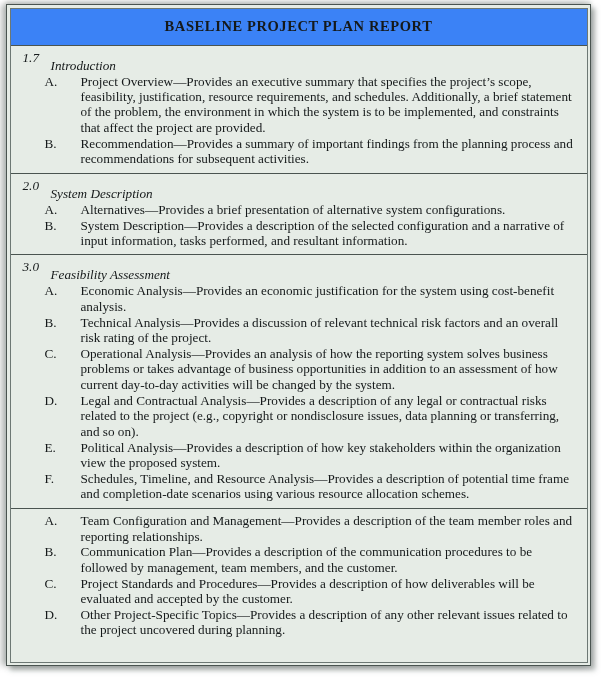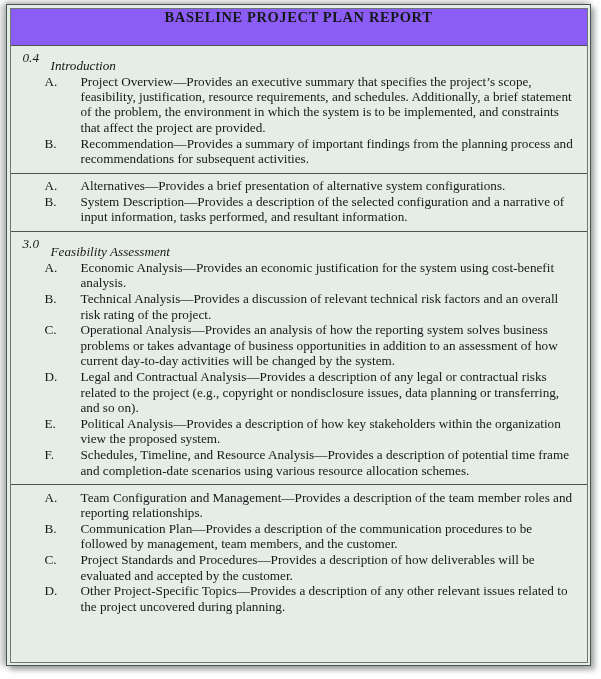--- a/index.html
+++ b/index.html
@@ -37,23 +37,23 @@
     box-sizing: border-box;
     background: #e6ece6;
     overflow: hidden;
   }
 
   
   .title-band {
     height: 36px;
     border-bottom: 1.5px solid #4a5450;
     display: flex;
-    align-items: flex-start;
+    align-items: center;
     justify-content: center;
-    background: #8b5cf6;
+    background: #3b82f6;
   }
   .title-text {
     font-weight: bold;
     font-size: 14.5px;
     letter-spacing: 0.6px;
     color: #15191a;
     text-align: center;
   }
 
   
@@ -115,35 +115,39 @@
 <div class="frame">
   <div class="frame-inner">
 
     <div class="title-band">
       <div class="title-text">BASELINE PROJECT PLAN REPORT</div>
     </div>
 
     <div id="sections-host">
         <div class="section">
           <div class="section-head">
-            <span class="section-num">0.4</span>
+            <span class="section-num">1.7</span>
             <span class="section-title">Introduction</span>
           </div>
           <ul class="items">
             <li class="item">
               <span class="item-letter">A.</span>
               <span class="item-text">Project Overview—Provides an executive summary that specifies the project’s scope, feasibility, justification, resource requirements, and schedules. Additionally, a brief statement of the problem, the environment in which the system is to be implemented, and constraints that affect the project are provided.</span>
             </li>
             <li class="item">
               <span class="item-letter">B.</span>
               <span class="item-text">Recommendation—Provides a summary of important findings from the planning process and recommendations for subsequent activities.</span>
             </li>
           </ul>
         </div>
         <div class="section">
+          <div class="section-head">
+            <span class="section-num">2.0</span>
+            <span class="section-title">System Description</span>
+          </div>
           <ul class="items">
             <li class="item">
               <span class="item-letter">A.</span>
               <span class="item-text">Alternatives—Provides a brief presentation of alternative system configurations.</span>
             </li>
             <li class="item">
               <span class="item-letter">B.</span>
               <span class="item-text">System Description—Provides a description of the selected configuration and a narrative of input information, tasks performed, and resultant information.</span>
             </li>
           </ul>

